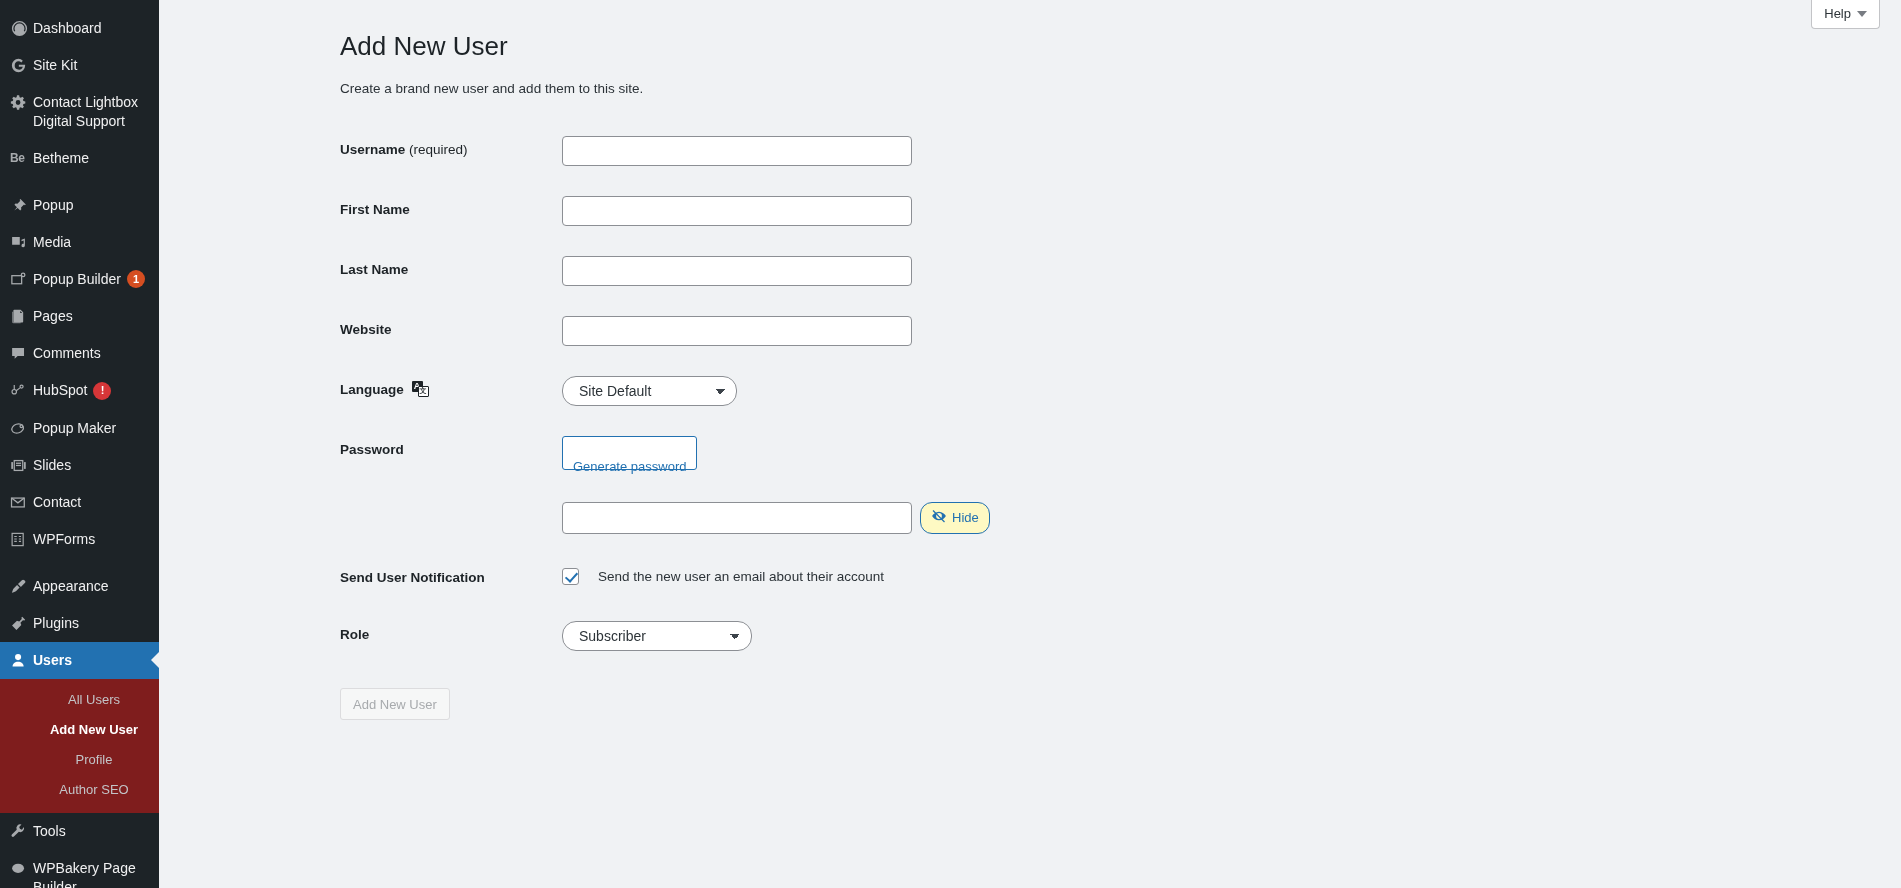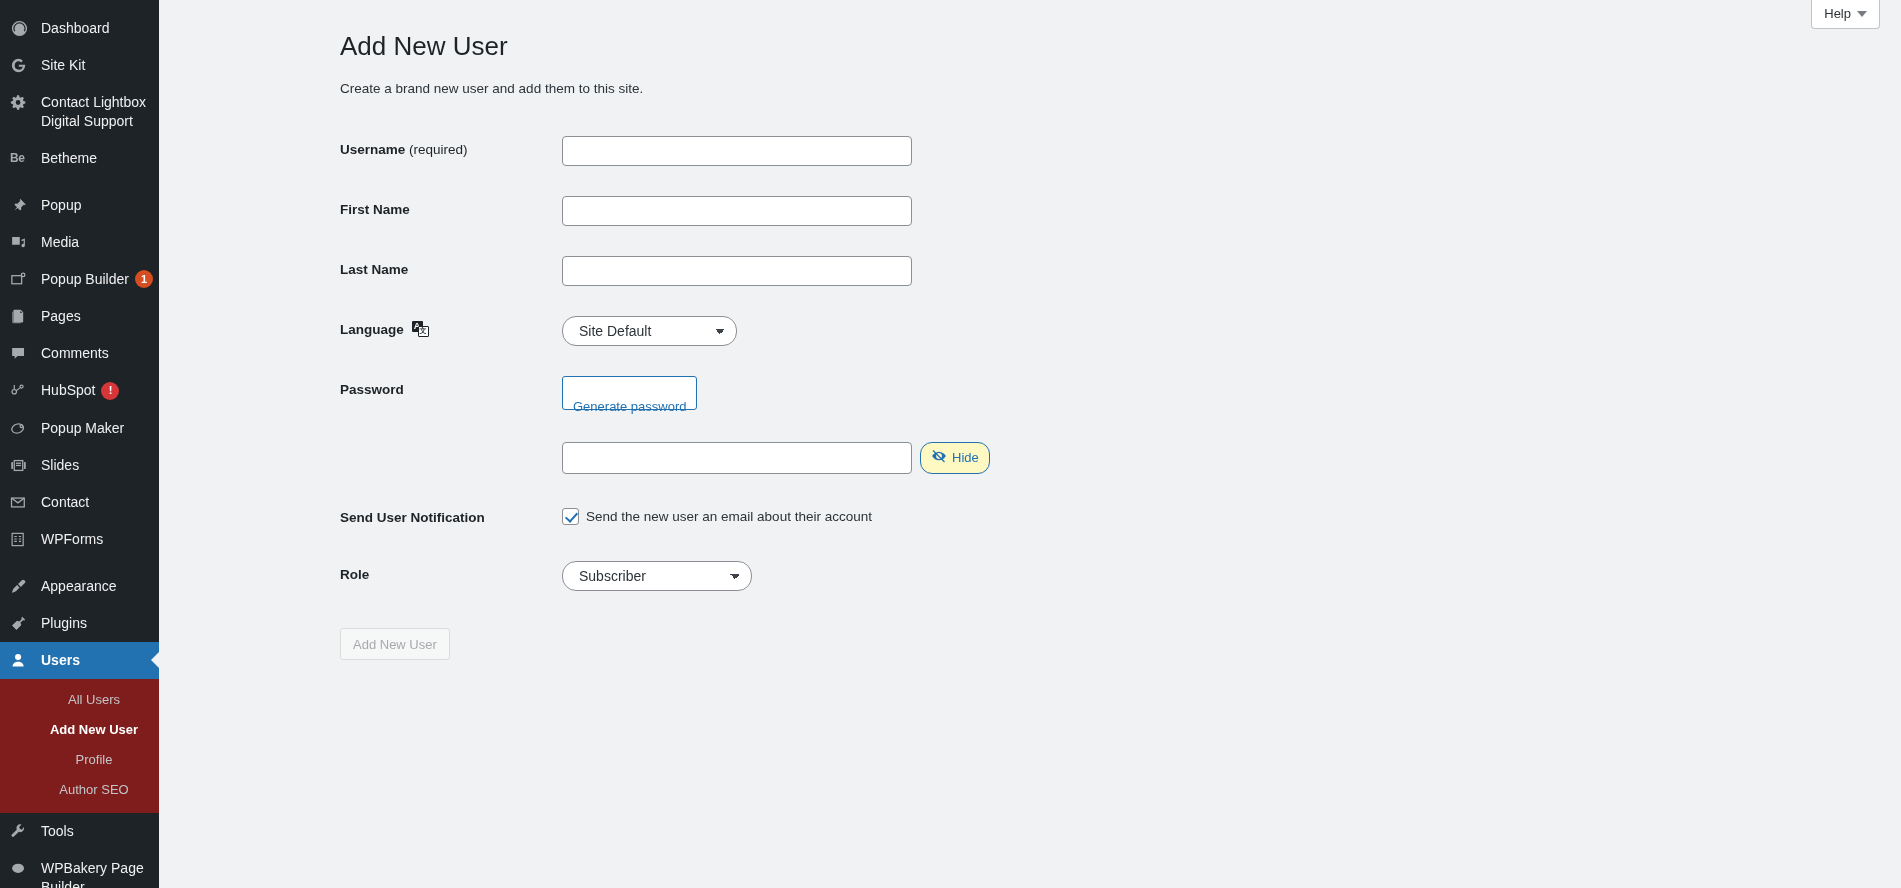--- a/index.html
+++ b/index.html
@@ -37,21 +37,21 @@
     width: 23px;
     min-width: 23px;
     height: 19px;
     display: flex;
     align-items: center;
     justify-content: flex-start;
     color: #a7aaad;
     flex-shrink: 0;
   }
   .menu-item .mi-icon svg { display: block; }
-  .menu-item .mi-label { flex: 1; padding-right: 6px; margin-left: 8px; }
+  .menu-item .mi-label { flex: 1; padding-right: 6px; }
   .menu-item.current {
     background: #2271b1;
     color: #fff;
     font-weight: 600;
   }
   .menu-item.current .mi-icon { color: #fff; }
   .menu-item.current .arrow {
     position: absolute;
     right: 0; top: 50%;
     margin-top: -8px;
@@ -246,21 +246,21 @@
     height: 32px;
     padding: 0 10px;
     font-size: 13px;
     cursor: pointer;
     font-family: "Liberation Sans", sans-serif;
   }
 
   .checkbox-line {
     display: flex;
     align-items: flex-end;
-    gap: 7px;
+    gap: 19px;
     padding-top: 4px;
   }
   .wp-checkbox {
     width: 17px; height: 17px;
     min-width: 17px;
     border: 1px solid #8c8f94;
     border-radius: 3px;
     background: #fff;
     position: relative;
     cursor: pointer;
@@ -565,20 +565,26 @@
             </td>
           </tr>
 
           <tr>
             <th>Last Name</th>
             <td>
               <input class="regular-text" type="text" value="" style="">
             </td>
           </tr>
 
+          <tr>
+            <th>Website</th>
+            <td>
+              <input class="regular-text" type="text" value="" style="">
+            </td>
+          </tr>
 
           <tr>
             <th>
               <span>Language</span>
               <span class="translate-icon">
                 <span class="sq1">A</span>
                 <span class="sq2">文</span>
               </span>
             </th>
             <td>

